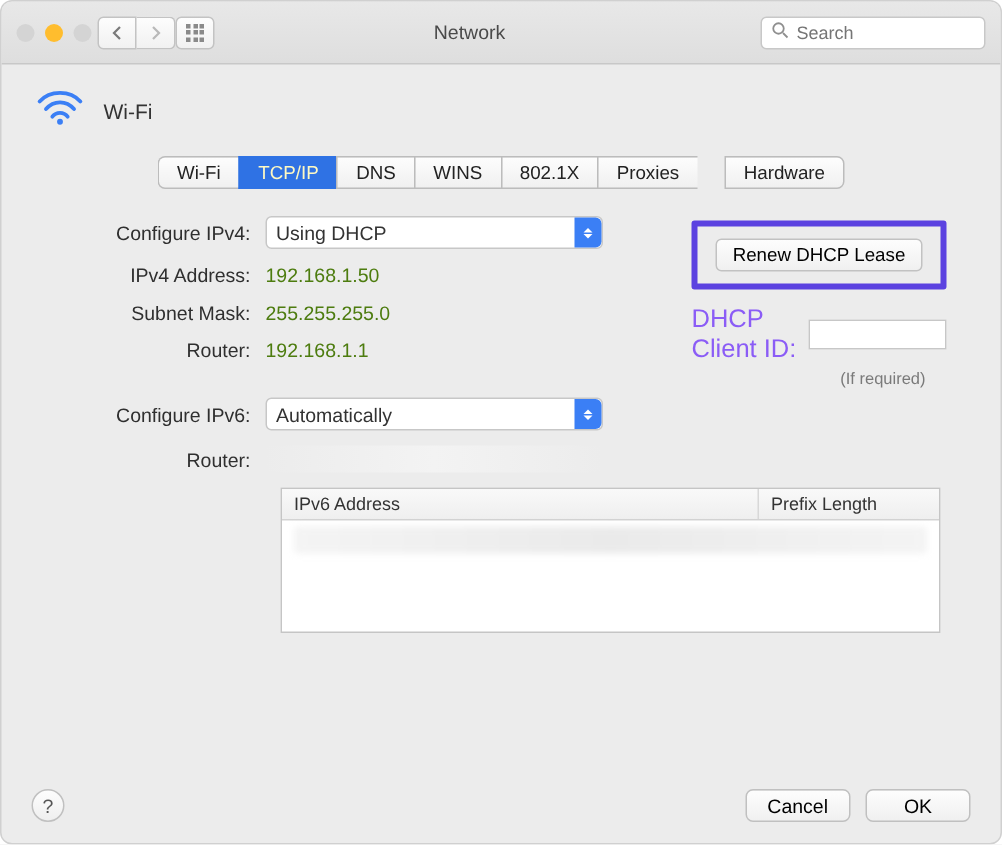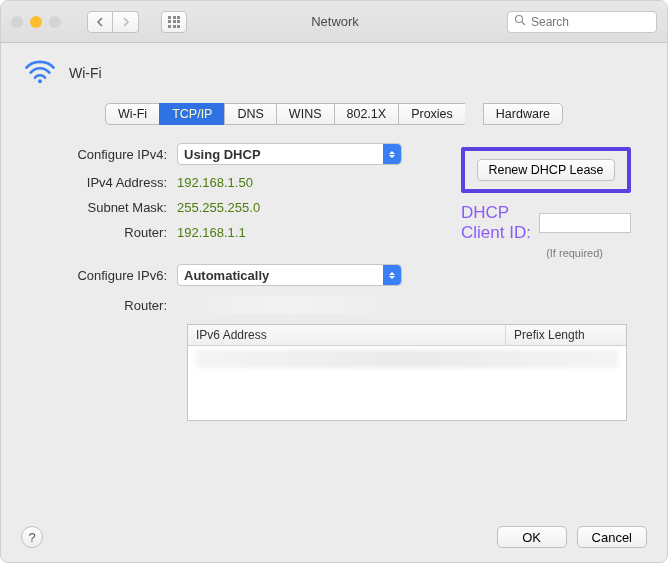--- a/index.html
+++ b/index.html
@@ -1,19 +1,19 @@
 <!DOCTYPE html>
 <html><head>
 <meta charset="utf-8">
 <style>
   * { box-sizing: border-box; margin: 0; padding: 0; font-family: -apple-system, "Helvetica Neue", Arial, sans-serif; }
   body { background: #fff; }
   .window { width: 668px; height: 563px; background: #ececec; border: 1px solid #d0d0d0; border-radius: 8px; overflow: hidden; position: relative; }
   
-  .titlebar { height: 42px; background: linear-gradient(#e8e8e8,#dedede); border-bottom: 1px solid #c8c8c8; display: flex; align-items: center; padding: 0 10px; gap: 22px; }
+  .titlebar { height: 42px; background: linear-gradient(#e8e8e8,#dedede); border-bottom: 1px solid #c8c8c8; display: flex; align-items: center; padding: 0 10px; gap: 0; }
   .traffic { display: flex; gap: 7px; margin-right: 4px; }
   .tl { width: 12px; height: 12px; border-radius: 50%; background: #d4d4d4; }
   .tl.y { background: #ffbd2e; }
   .navbtns { display: flex; }
   .navbtn { width: 26px; height: 22px; background: linear-gradient(#fdfdfd,#f1f1f1); border: 1px solid #c3c3c3; display:flex; align-items:center; justify-content:center; color:#7a7a7a; font-size:13px; }
   .navbtn:first-child { border-radius: 4px 0 0 4px; }
   .navbtn:last-child { border-radius: 0 4px 4px 0; border-left: none; }
   .gridbtn { width: 26px; height: 22px; border:1px solid #c3c3c3; border-radius:4px; background:linear-gradient(#fdfdfd,#f1f1f1); display:flex; align-items:center; justify-content:center; }
   .dots { display:grid; grid-template-columns:repeat(3,3px); grid-template-rows:repeat(3,3px); gap:1.5px; }
   .dots span { background:#8a8a8a; width:3px; height:3px; }
@@ -29,33 +29,33 @@
   .tabs { display:flex; justify-content:center; margin:4px 0 18px; }
   .tab { font-size:12.5px; color:#222; background:linear-gradient(#fdfdfd,#f0f0f0); border:1px solid #bcbcbc; border-right:none; padding:3px 12px; height:22px; display:flex; align-items:center; }
   .tab:first-child { border-radius:5px 0 0 5px; }
   .tab:last-child { border-right:1px solid #bcbcbc; border-radius:0 5px 5px 0;margin-left:18px; }
   .tab.active { background:#2f72e4; color:#fef9c3; border-color:#2f72e4; }
   
   .content { padding: 0 36px 0 36px; font-size:13px; color:#333; }
   .row { display:flex; align-items:center; margin-bottom:10px; }
   .label { width: 140px; text-align:right; padding-right:10px; color:#2f2f2f; }
   .value { color:#4d7c0f; }
-  .select { flex:0 0 225px; height:22px; background:#fff; border:1px solid #c7c7c7; border-radius:4px; display:flex; align-items:center; padding:0 6px; position:relative; font-size:13px;font-weight:bold; }
+  .select { flex:0 0 225px; height:22px; background:#fff; border:1px solid #c7c7c7; border-radius:4px; display:flex; align-items:center; padding:0 6px; position:relative; font-size:13px; }
   .select .caps { position:absolute; right:0; top:0; width:18px; height:100%; background:#3b7ff5; border-radius:0 4px 4px 0; display:flex; flex-direction:column; align-items:center; justify-content:center; gap:1px; }
   .select .caps::before, .select .caps::after { content:""; width:0; height:0; border-left:3px solid transparent; border-right:3px solid transparent; }
   .select .caps::before { border-bottom:3.5px solid #fff; }
   .select .caps::after { border-top:3.5px solid #fff; }
   .right-col { position:absolute; right:36px; top:146px; width:170px; }
   .renewbox { border:4px solid #5b42e0; padding:8px 6px; display:flex; justify-content:center; border-radius:2px; }
   .renewbtn { background:linear-gradient(#fdfdfd,#f0f0f0); border:1px solid #c2c2c2; border-radius:4px; font-size:12.5px; padding:3px 10px;text-align:right; }
   .dhcp-client { margin-top:10px; display:flex; flex-direction:column; align-items:flex-end; }
   .dhcp-client .lblrow { display:flex; align-items:center; gap:6px; }
   .dhcp-client .lbl { font-size:17px; color:#8b5cf6; }
   .dhcp-client input { width:92px; height:20px; border:1px solid #c7c7c7; background:#fff; font-size:12px; padding:0 4px; }
-  .ifreq { font-size:11px; color:#7a7a7a; margin-top:4px; margin-right:28px; }
+  .ifreq { font-size:11px; color:#7a7a7a; margin-top:4px; margin-right:14px; }
   .ipv6-router-val { width:225px; height:18px; background:linear-gradient(90deg,#ececec, #f3f3f3, #ececec); }
   .table { margin-left:150px; width:440px; border:1px solid #c5c5c5; background:#fff; }
   .thead { display:flex; background:linear-gradient(#f9f9f9,#efefef); border-bottom:1px solid #d3d3d3; }
   .th { font-size:12px; color:#333; padding:3px 8px; }
   .th.addr { flex:1; border-right:1px solid #d8d8d8; }
   .th.plen { width:120px; }
   .tbody { height:70px; position:relative; }
   .blurrow { height:18px; margin:4px 8px; background:linear-gradient(90deg,#f4f4f4,#eaeaea,#f4f4f4); filter: blur(2px); border-radius:2px; }
   
   .footer { position:absolute; bottom:0; left:0; right:0; height:50px; display:flex; align-items:center; padding:0 20px; }
@@ -196,17 +196,17 @@
       </div>
       <div class="ifreq">(If required)</div>
     </div>
   </div>
 
   <div class="footer">
     <div class="helpbtn">
       <span>?</span>
     </div>
     <div class="spacer"></div>
+    <button class="fbtn">Cancel</button>
     <button class="fbtn">OK</button>
-    <button class="fbtn">Cancel</button>
   </div>
 
 </div>
 
 </body></html>

